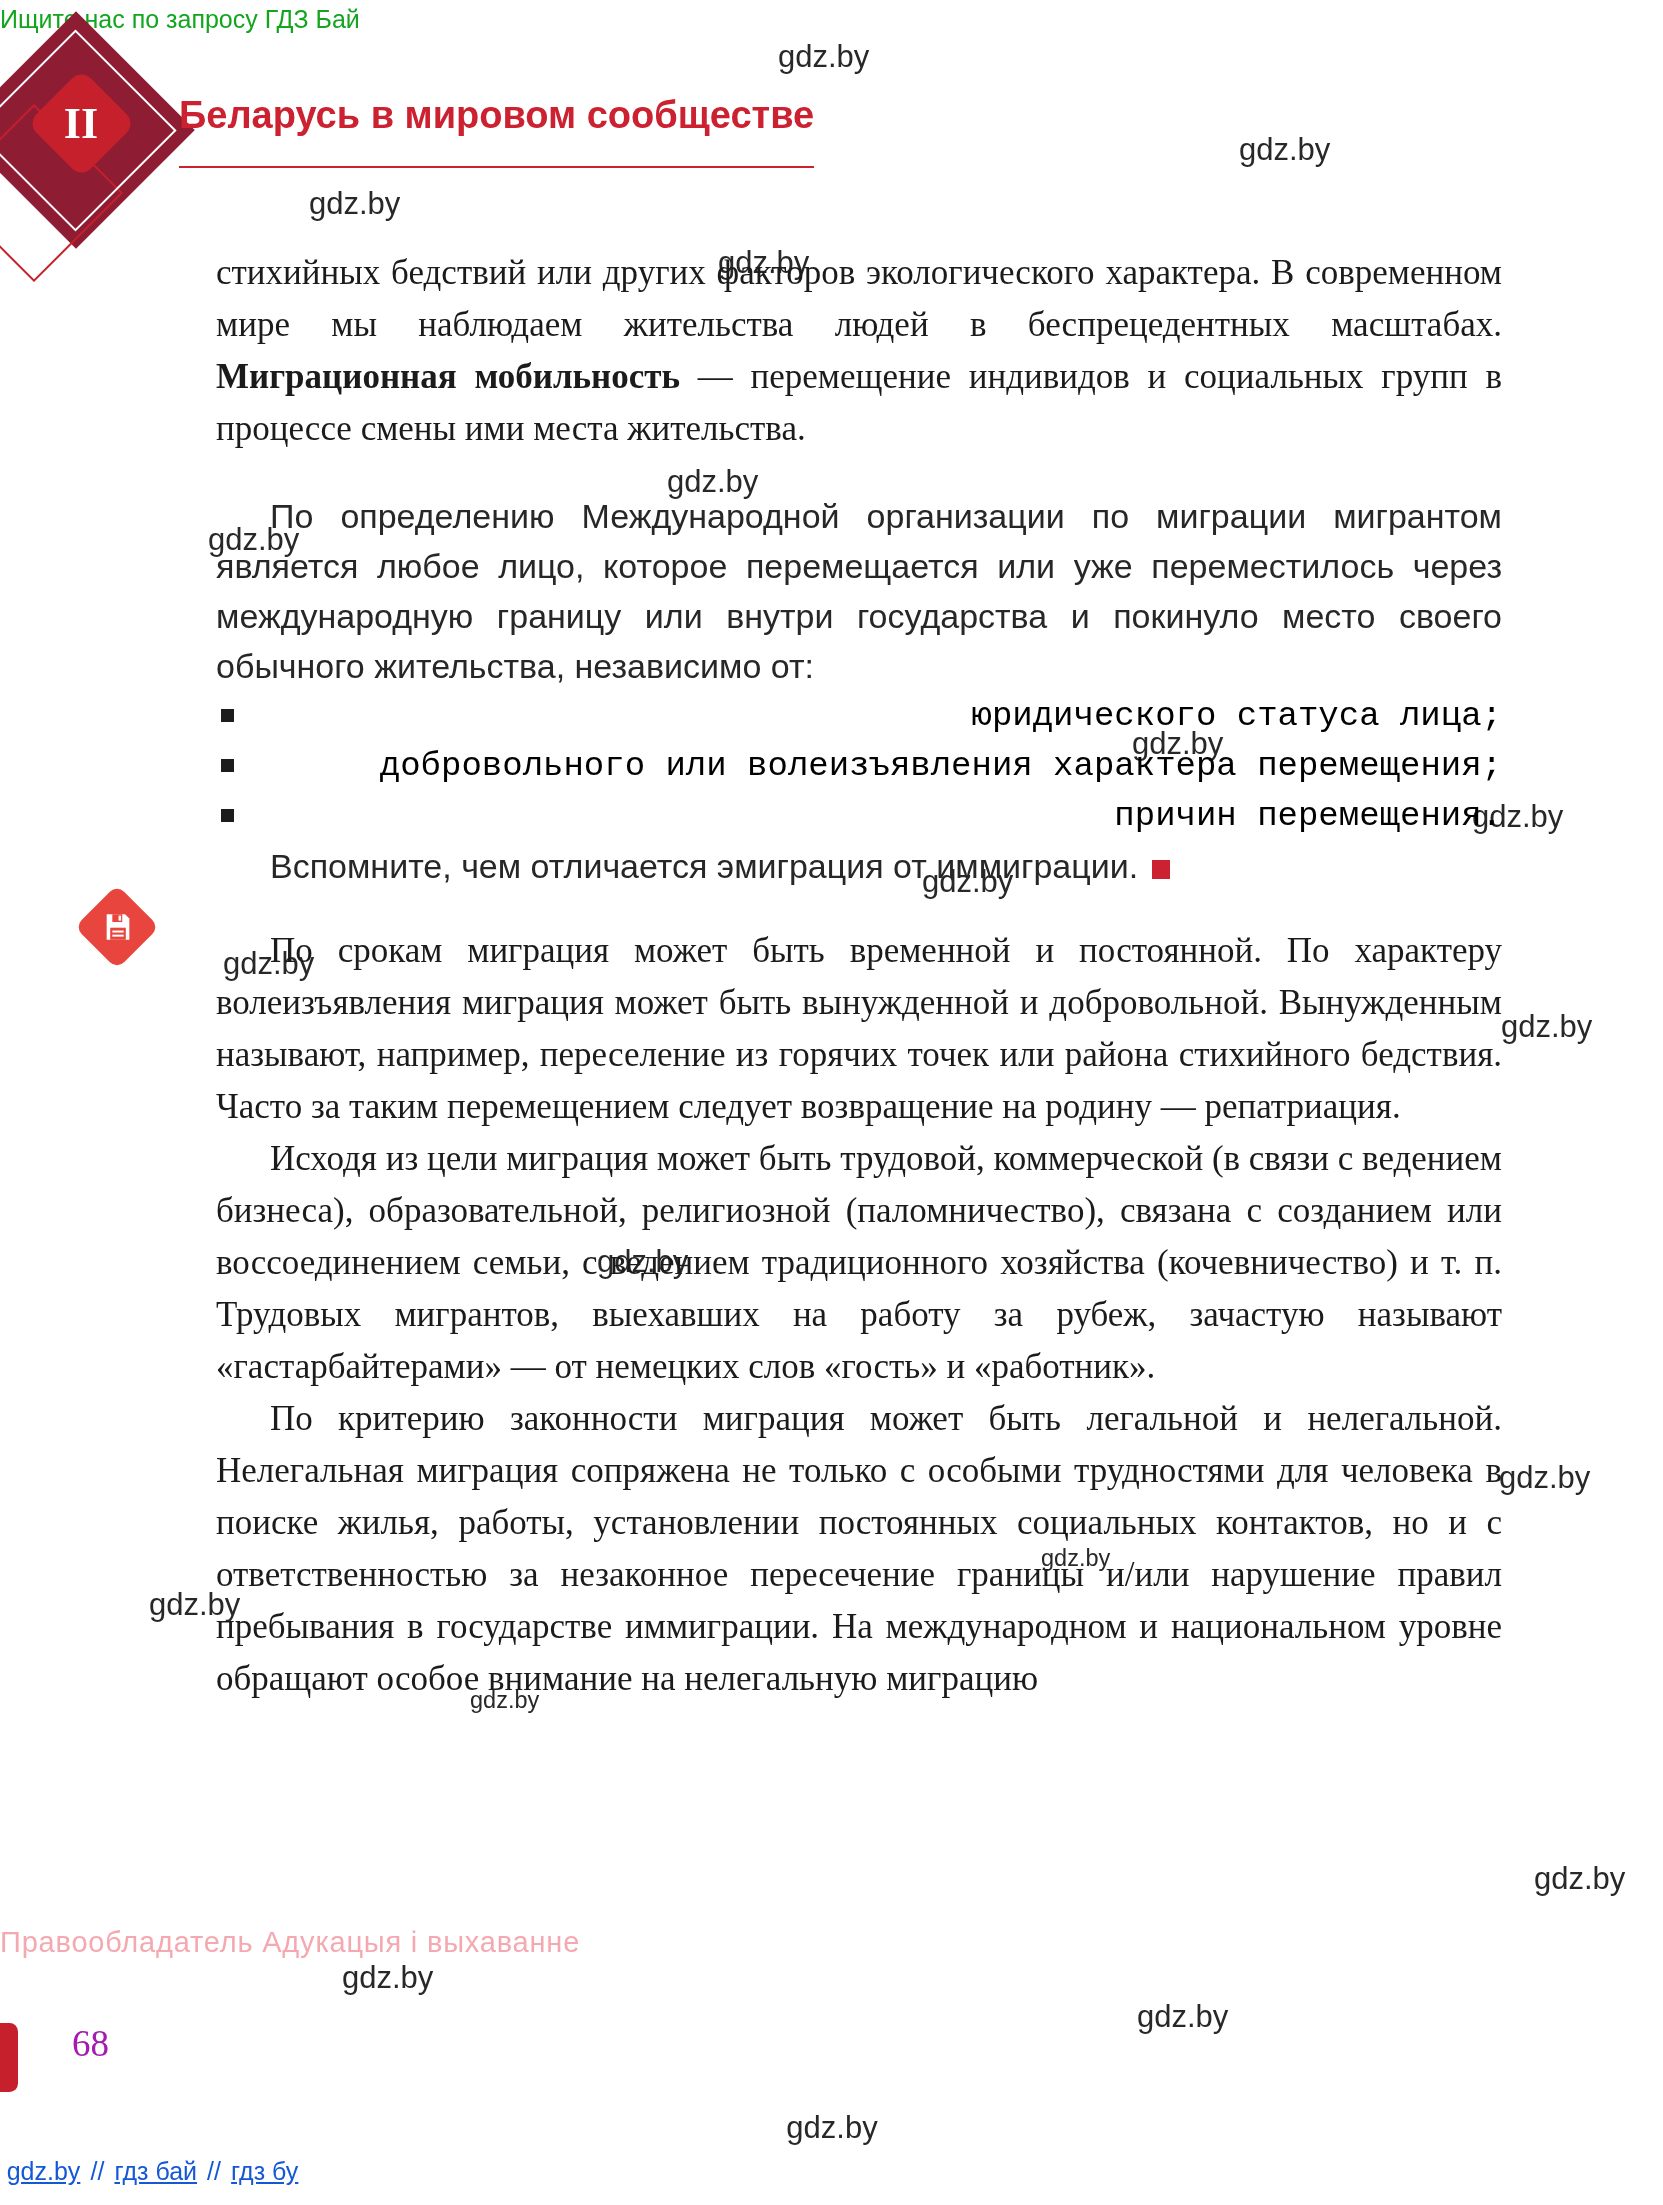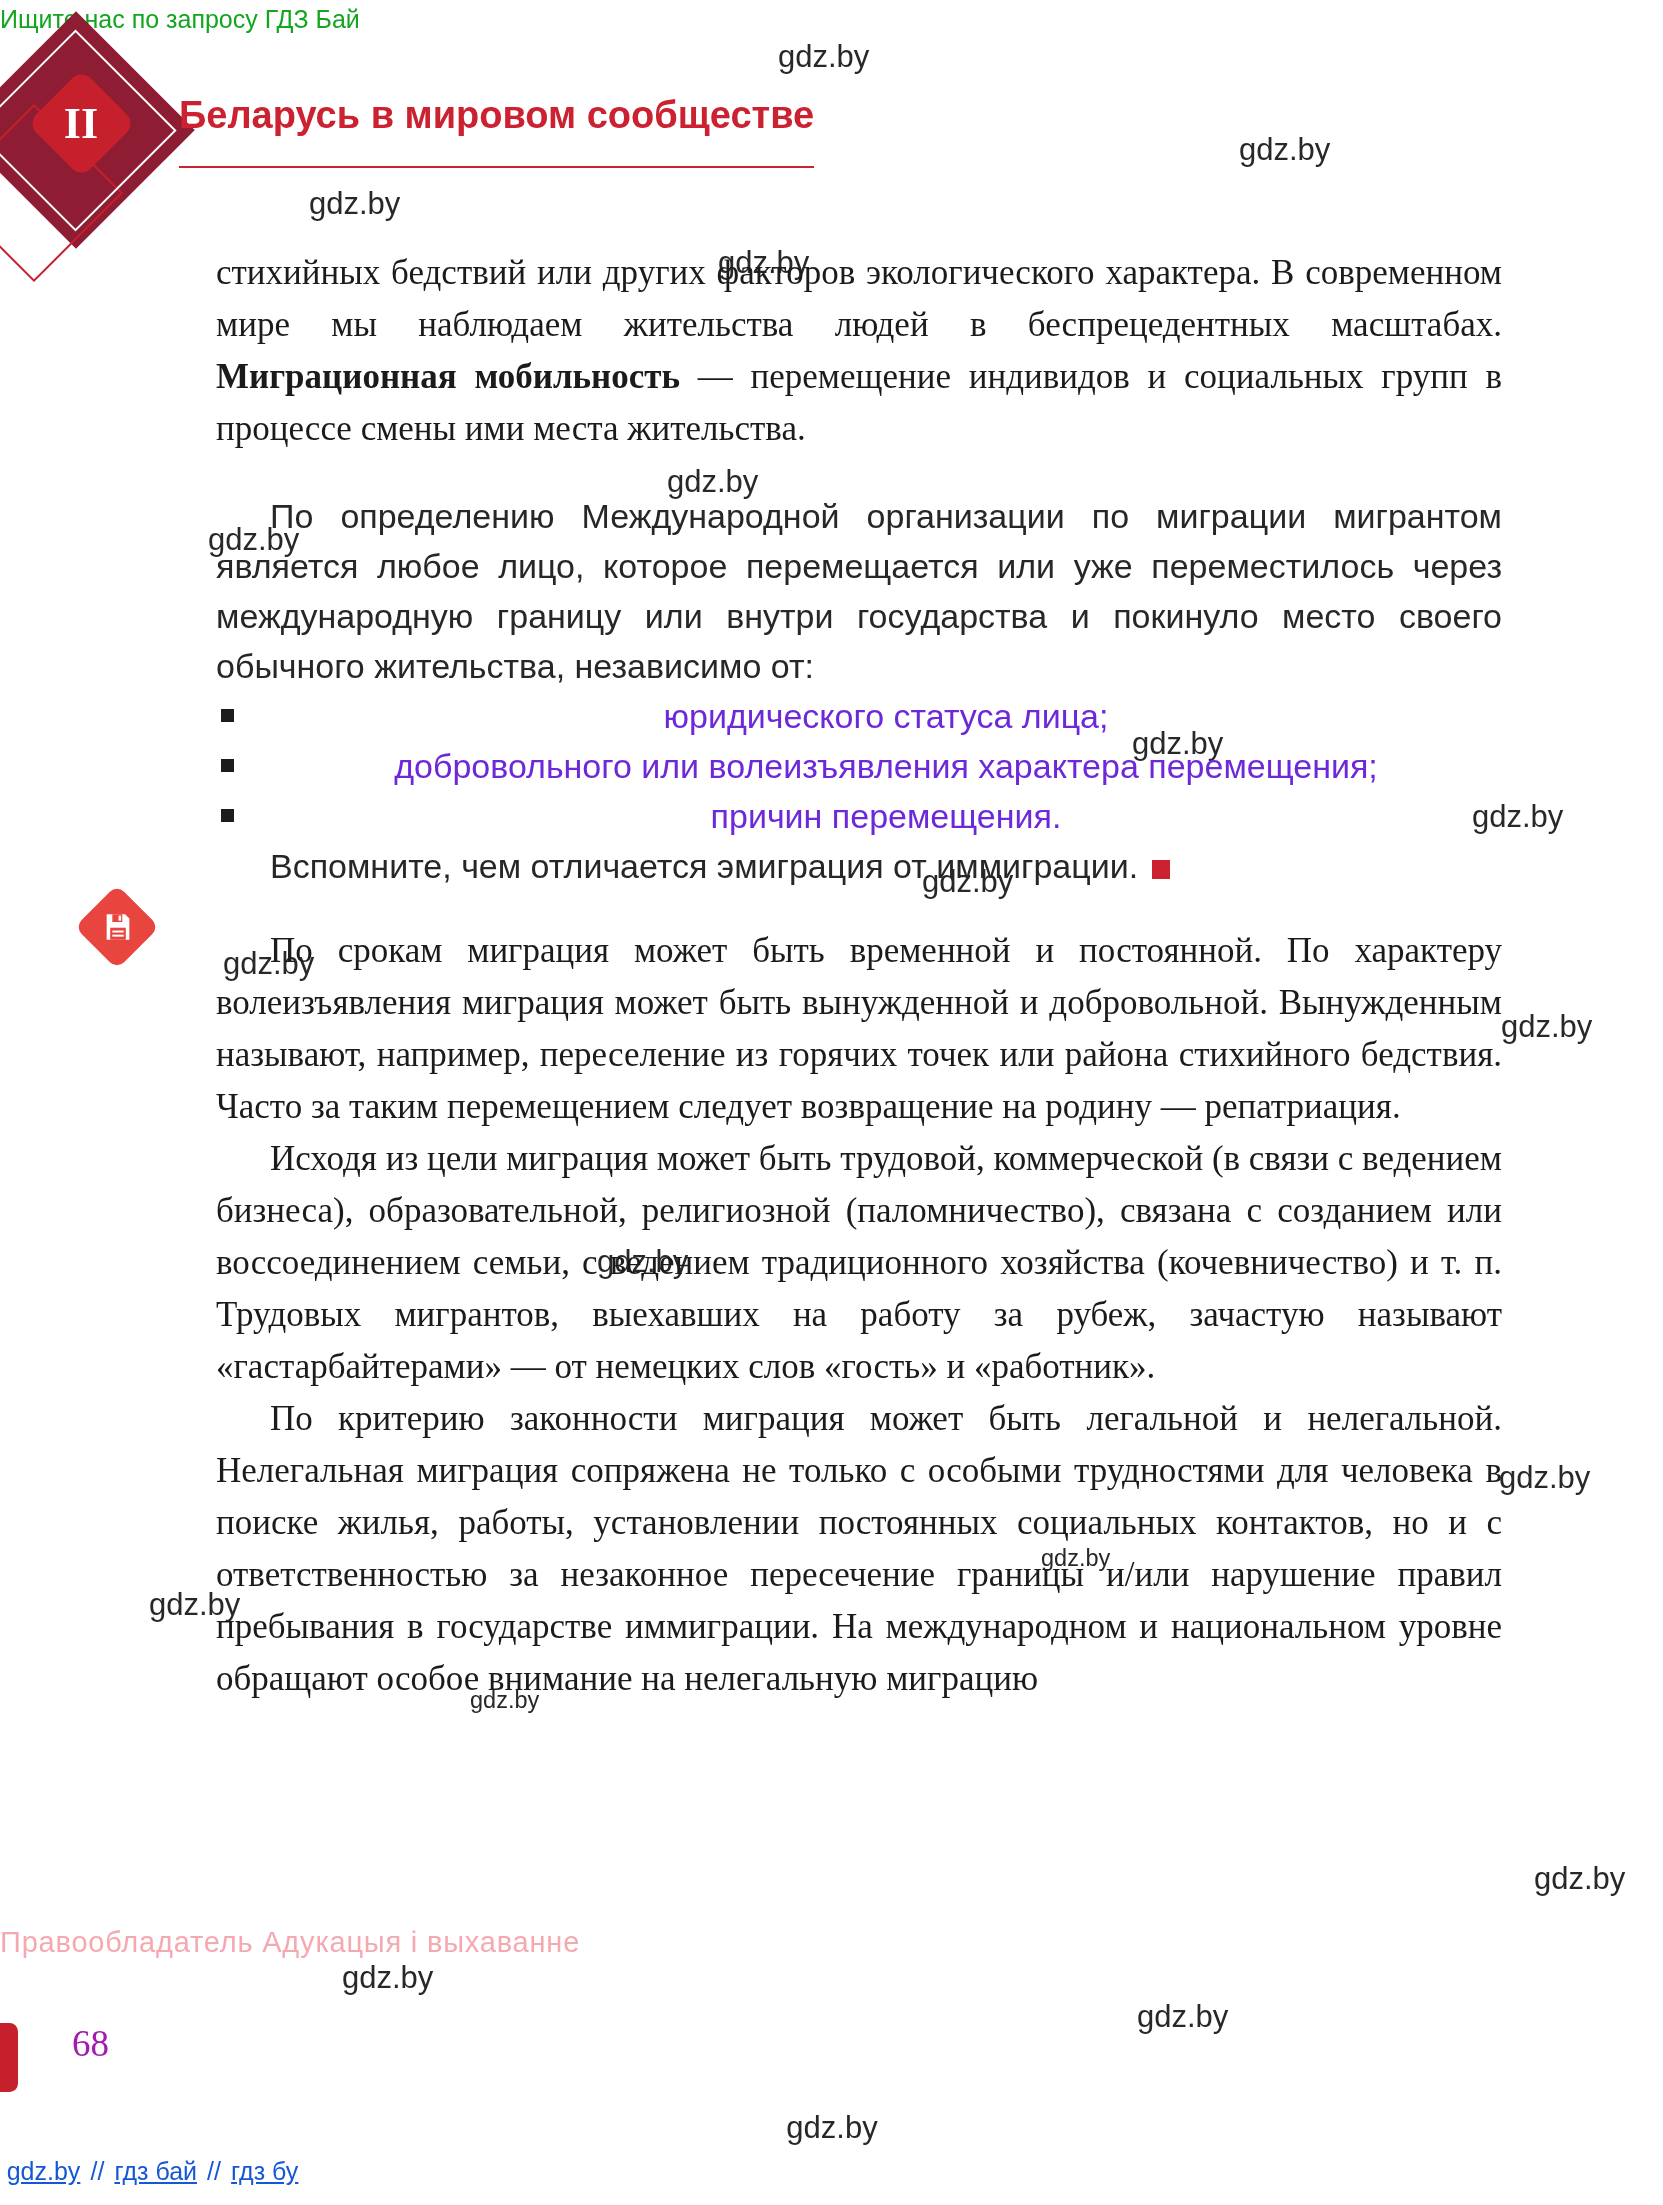--- a/index.html
+++ b/index.html
@@ -57,22 +57,22 @@
   
   .content { position:absolute; left:216px; top:247px; width:1286px; }
   .content p { text-align:justify; }
   .serif { font-size:35px; line-height:52px; color:#1b1b1b; }
   .sans  { font-family:"Liberation Sans", sans-serif; font-size:34px; line-height:50px; color:#272727; }
   .indent { text-indent:54px; }
   .mt60 { margin-top:36px; }
   .mt40 { margin-top:34px; }
   .bullets { list-style:none; }
   .bullets li {
-    position:relative; padding-left:54px; text-align:center;
-    font-family:Liberation Sans, sans-serif; font-size:34px; line-height:50px; color:#6d28d9;
+    position:relative; padding-left:54px; text-align:right;
+    font-family:Liberation Mono, monospace; font-size:34px; line-height:50px; color:#000000;
   }
   .bullets li::before {
     content:""; position:absolute; left:5px; top:18.4px; width:12.6px; height:12.6px; background:#1c1c1c;
   }
   .note { padding-left:54px; text-align:left !important; }
   .red-sq {
     display:inline-block; width:18.4px; height:18.4px; background:#cb2130;
     margin-left:13.4px; vertical-align:-0.8px;
   }
 

